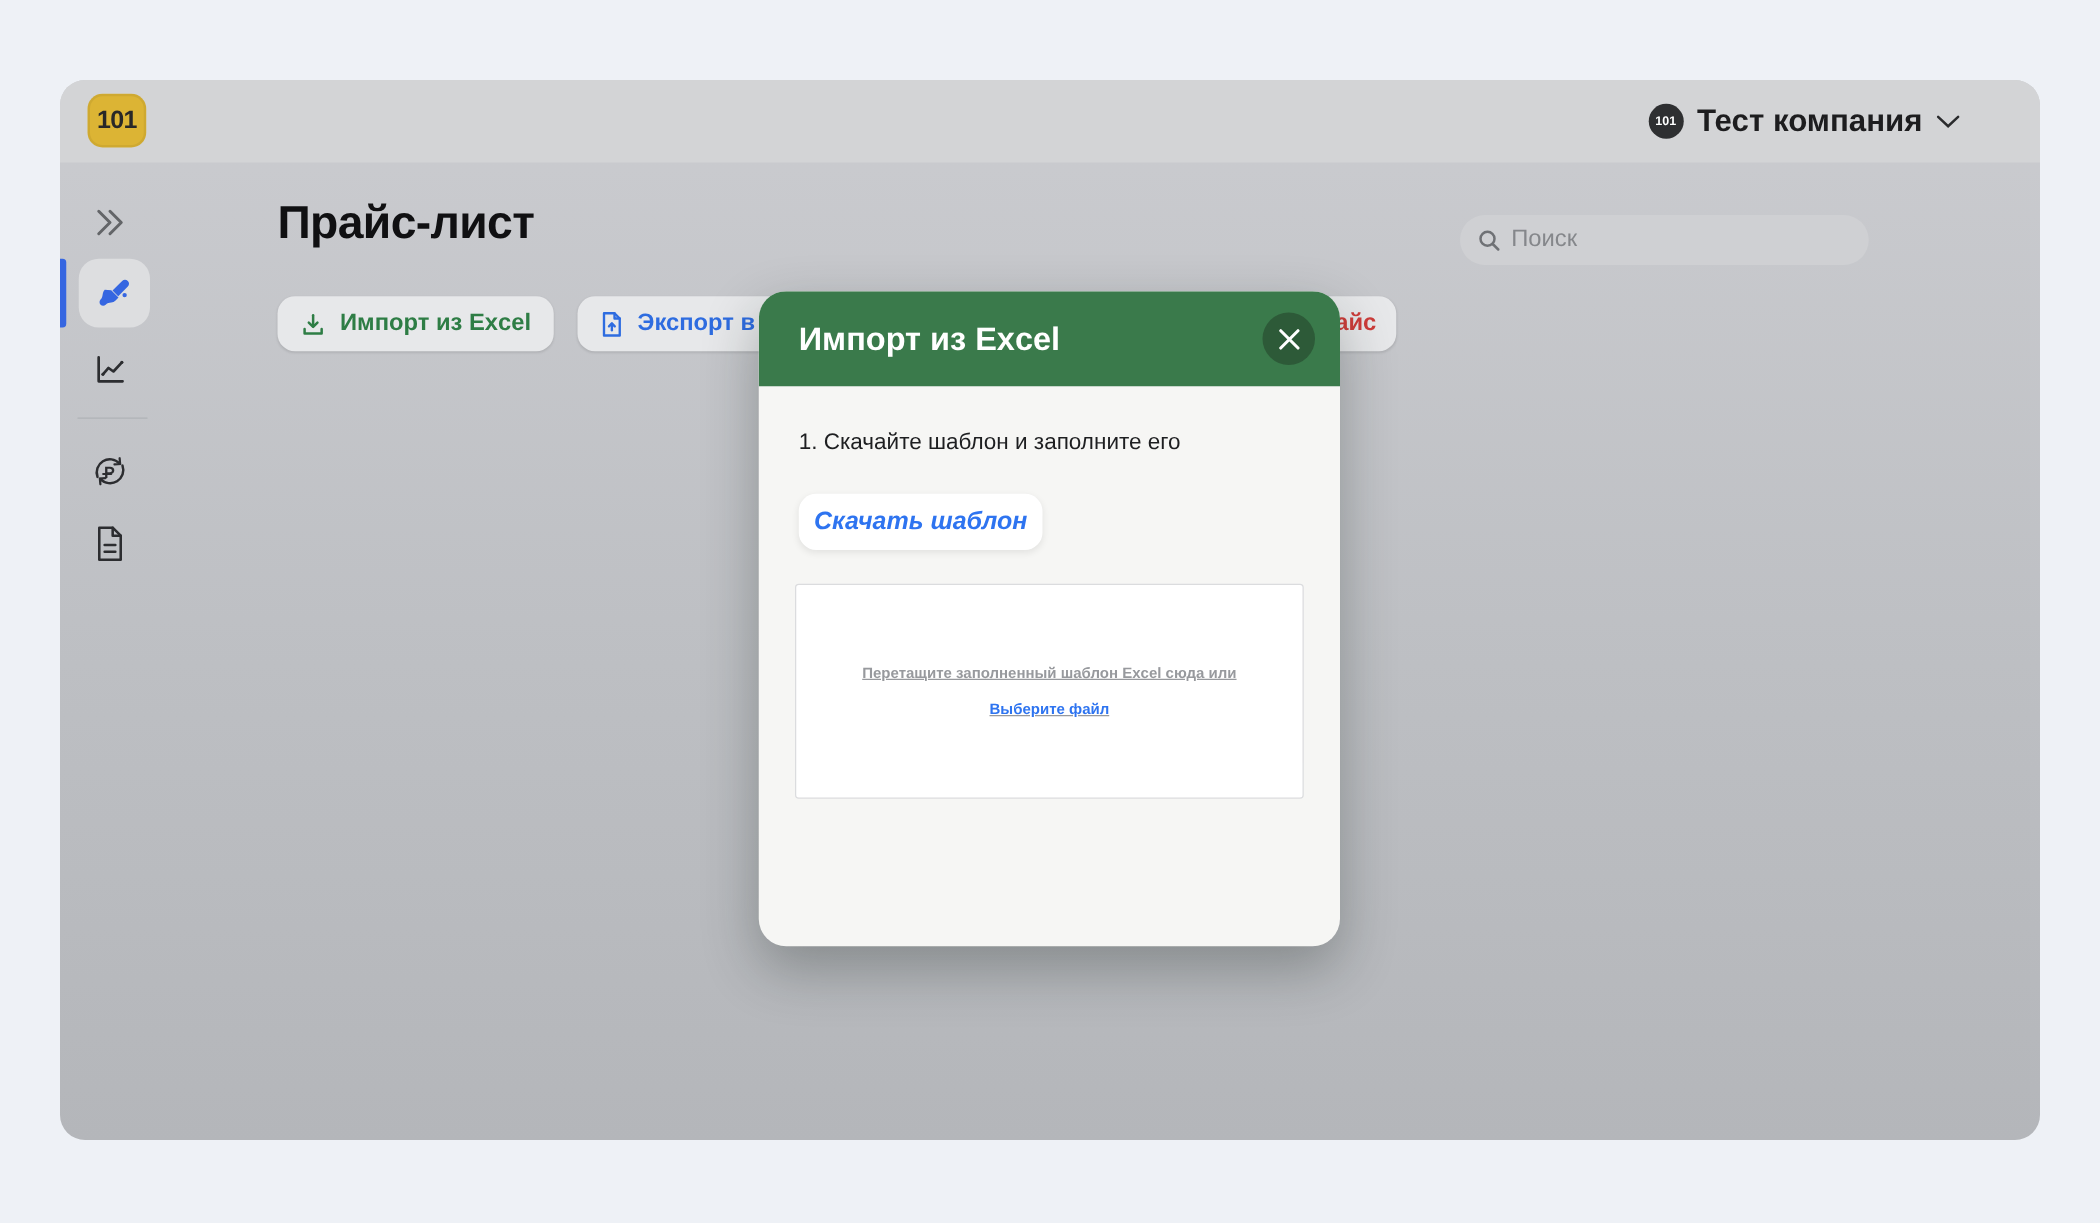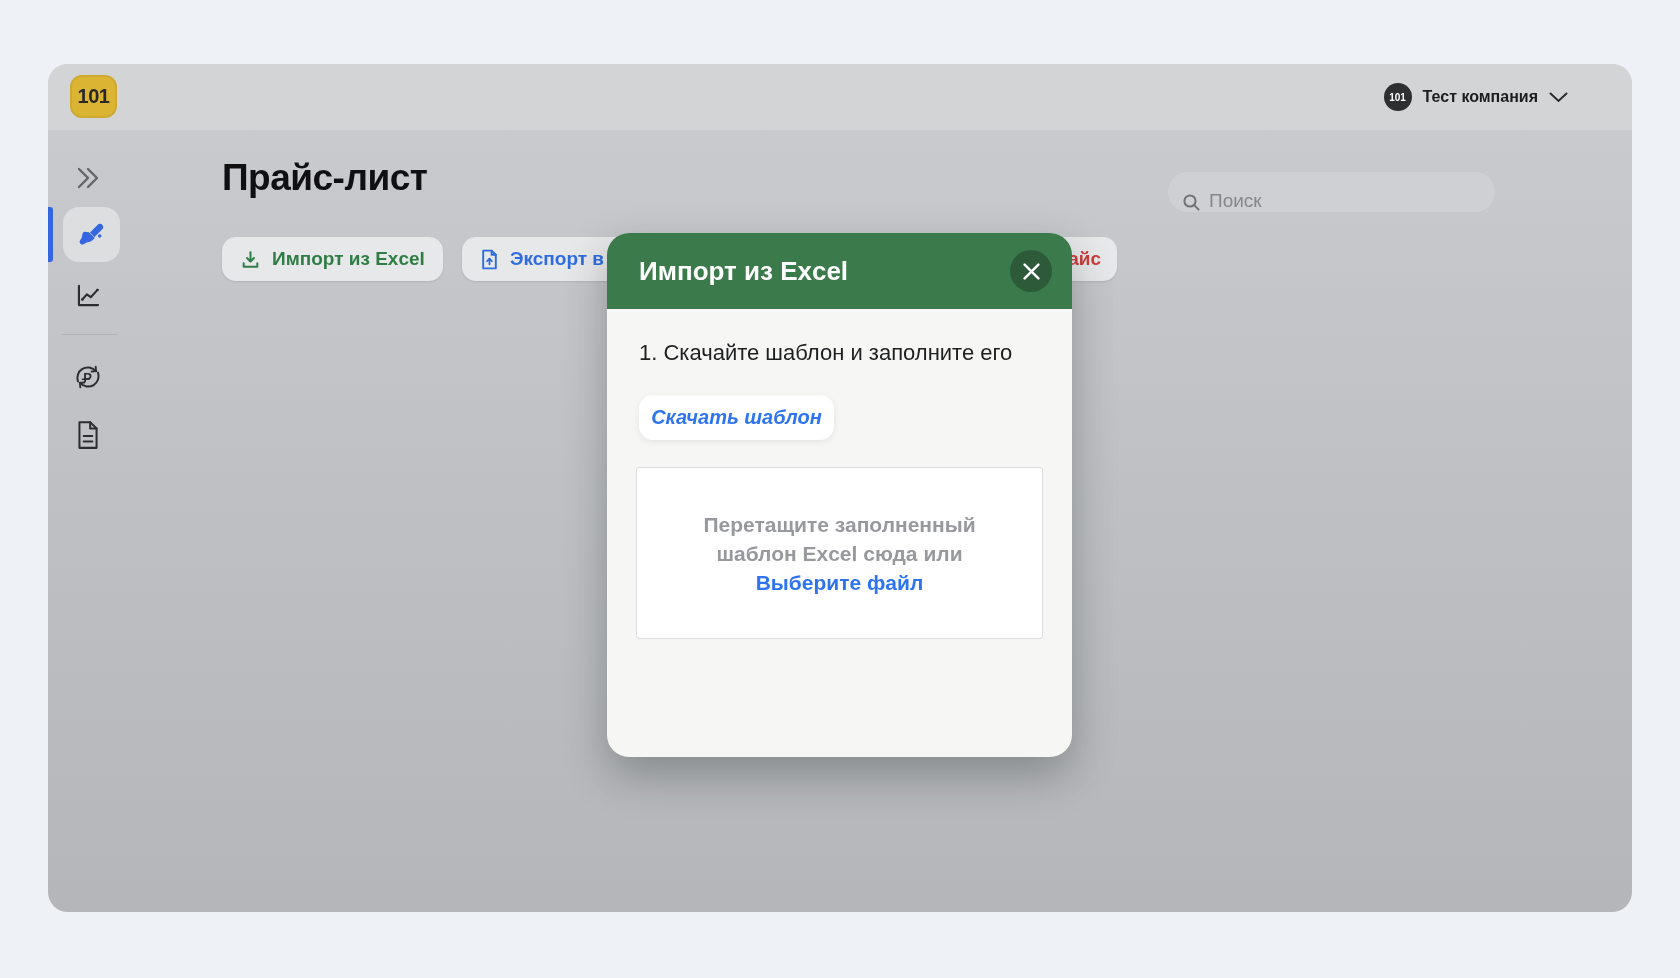--- a/index.html
+++ b/index.html
@@ -24,21 +24,21 @@
     display:flex; align-items:center; justify-content:center;
     font-weight:800; font-size:20px; color:#282828; letter-spacing:-0.5px;
     box-shadow:inset 0 0 0 2px rgba(0,0,0,0.06);
   }
   .account { position:absolute; right:64px; top:0; height:66px; display:flex; align-items:center; gap:11px; cursor:pointer; }
   .avatar {
     width:28px; height:28px; border-radius:50%; background:#2e2f31;
     color:#fff; font-size:10px; font-weight:800;
     display:flex; align-items:center; justify-content:center;
   }
-  .company-name { font-size:16px; font-weight:700; color:#1d1d1f; }
+  .company-name { font-size:25px; font-weight:700; color:#1d1d1f; }
 
   
   .side-icon { position:absolute; display:flex; align-items:center; justify-content:center; }
   .active-pill {
     position:absolute; left:15px; top:143px; width:57px; height:55px;
     background:#dddee0; border-radius:16px;
     display:flex; align-items:center; justify-content:center;
   }
   .active-bar {
     position:absolute; left:0; top:143px; width:5px; height:55px;
@@ -61,21 +61,21 @@
   }
   .btn-import { left:174px; width:221px; color:#2e7d45; }
   .btn-export { left:414px; width:270px; color:#2e6ce0; }
   .btn-hidden {
     left:930px; width:139px; color:#cd3c3a;
     justify-content:flex-end; padding-right:16px;
   }
   .search {
     position:absolute; left:1120px; top:108px; width:327px; height:40px;
     background:#cfd0d3; border-radius:20px;
-    display:flex; align-items:flex-end; gap:8px; padding:0 14px;
+    display:flex; align-items:center; gap:8px; padding:0 14px;
   }
   .search input {
     flex:1; border:none; outline:none; background:transparent;
     font-family:"Liberation Sans", sans-serif; font-size:19px; color:#3a3b3d;
   }
   .search input::placeholder { color:#85878b; }
 
   
   .modal {
     position:absolute; left:607px; top:233px; width:465px; height:524px;
@@ -87,39 +87,39 @@
     height:76px; background:#3a7a4b; display:flex; align-items:center;
     padding:0 20px 0 32px;
   }
   .modal-title { color:#ffffff; font-size:26px; font-weight:700; flex:1; }
   .modal-close {
     width:42px; height:42px; border-radius:50%; background:#2d5a38;
     border:none; cursor:pointer;
     display:flex; align-items:center; justify-content:center;
   }
   .modal-body { padding:28px 29px 0 32px; }
-  .step-text { font-size:22px; color:#1e1f21; line-height:32px; max-width:395px; }
+  .step-text { font-size:18px; color:#1e1f21; line-height:32px; max-width:395px; }
   .step-text b { font-weight:800; }
   .download-btn {
     margin-top:26px; width:195px; height:45px;
     background:#ffffff; border:none; border-radius:14px; cursor:pointer;
     font-family:"Liberation Sans", sans-serif;
     font-size:20px; font-weight:700; color:#2e74f0;
     box-shadow:0 2px 6px rgba(0,0,0,0.08);
     font-style:italic;
   }
   .step2 { margin-top:26px; }
   .dropzone {
     margin-top:27px; margin-left:-3px; width:407px; height:172px;
     background:#ffffff; border:1px solid #dbdcde; border-radius:3px;
     display:flex; align-items:center; justify-content:center; text-align:center;
     cursor:pointer;
   }
   .dropzone-text {
-    max-width:352px; font-size:21px; font-weight:700; color:#97999d; line-height:29px;
+    max-width:352px; font-size:12px; font-weight:700; color:#97999d; line-height:29px;text-decoration:underline;
   }
   .dropzone-link { color:#2e74f0; cursor:pointer; }
 
   svg { display:block; }
 </style>
 </head>
 <body>
 
 <div class="stage">
   <div class="window">

